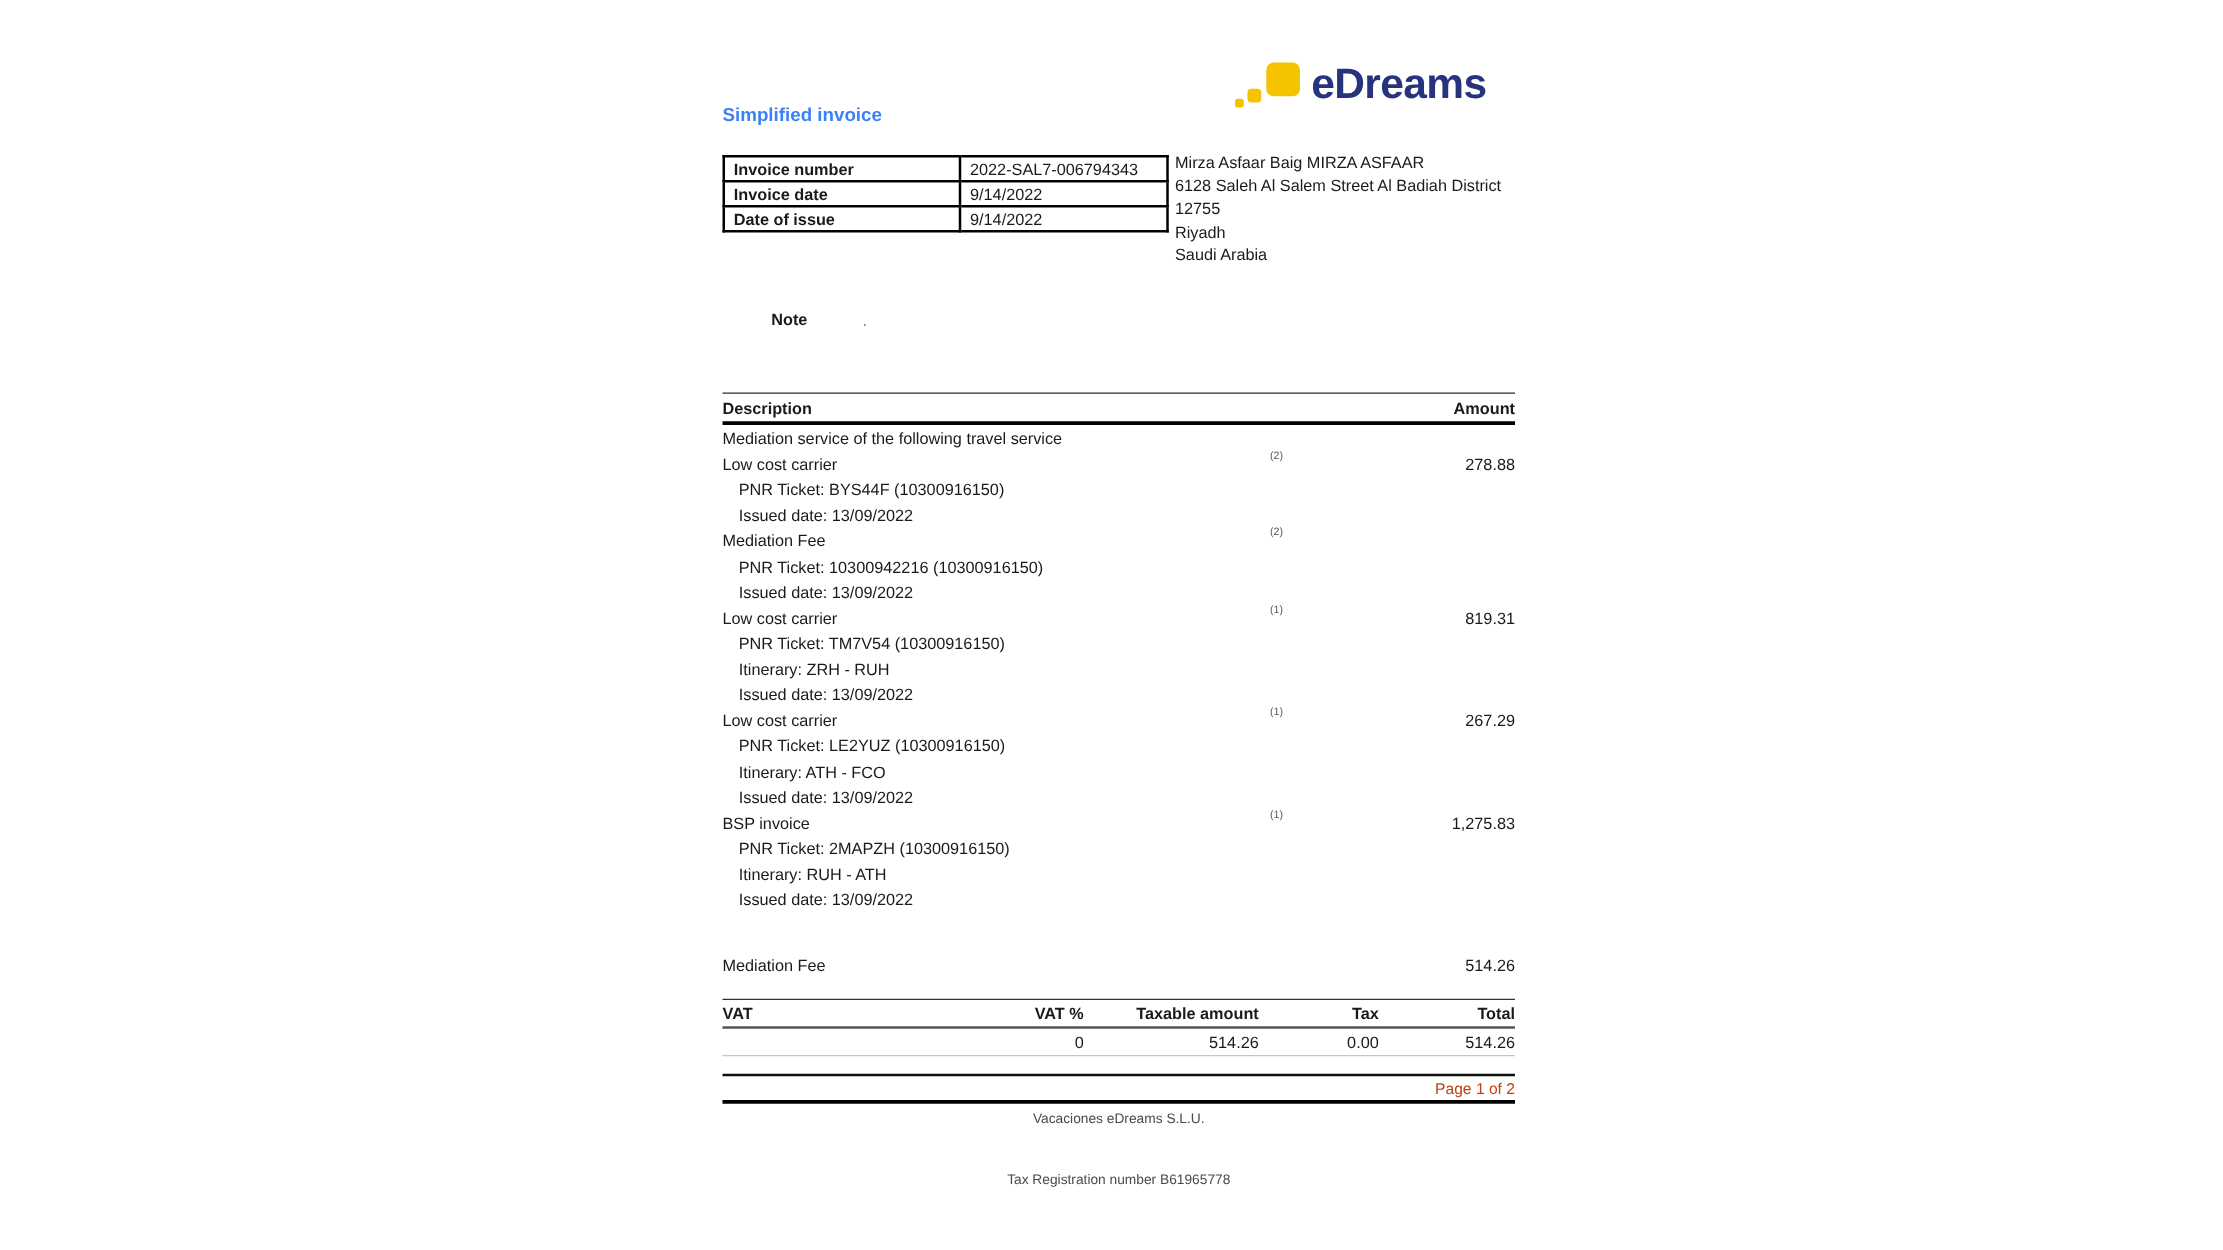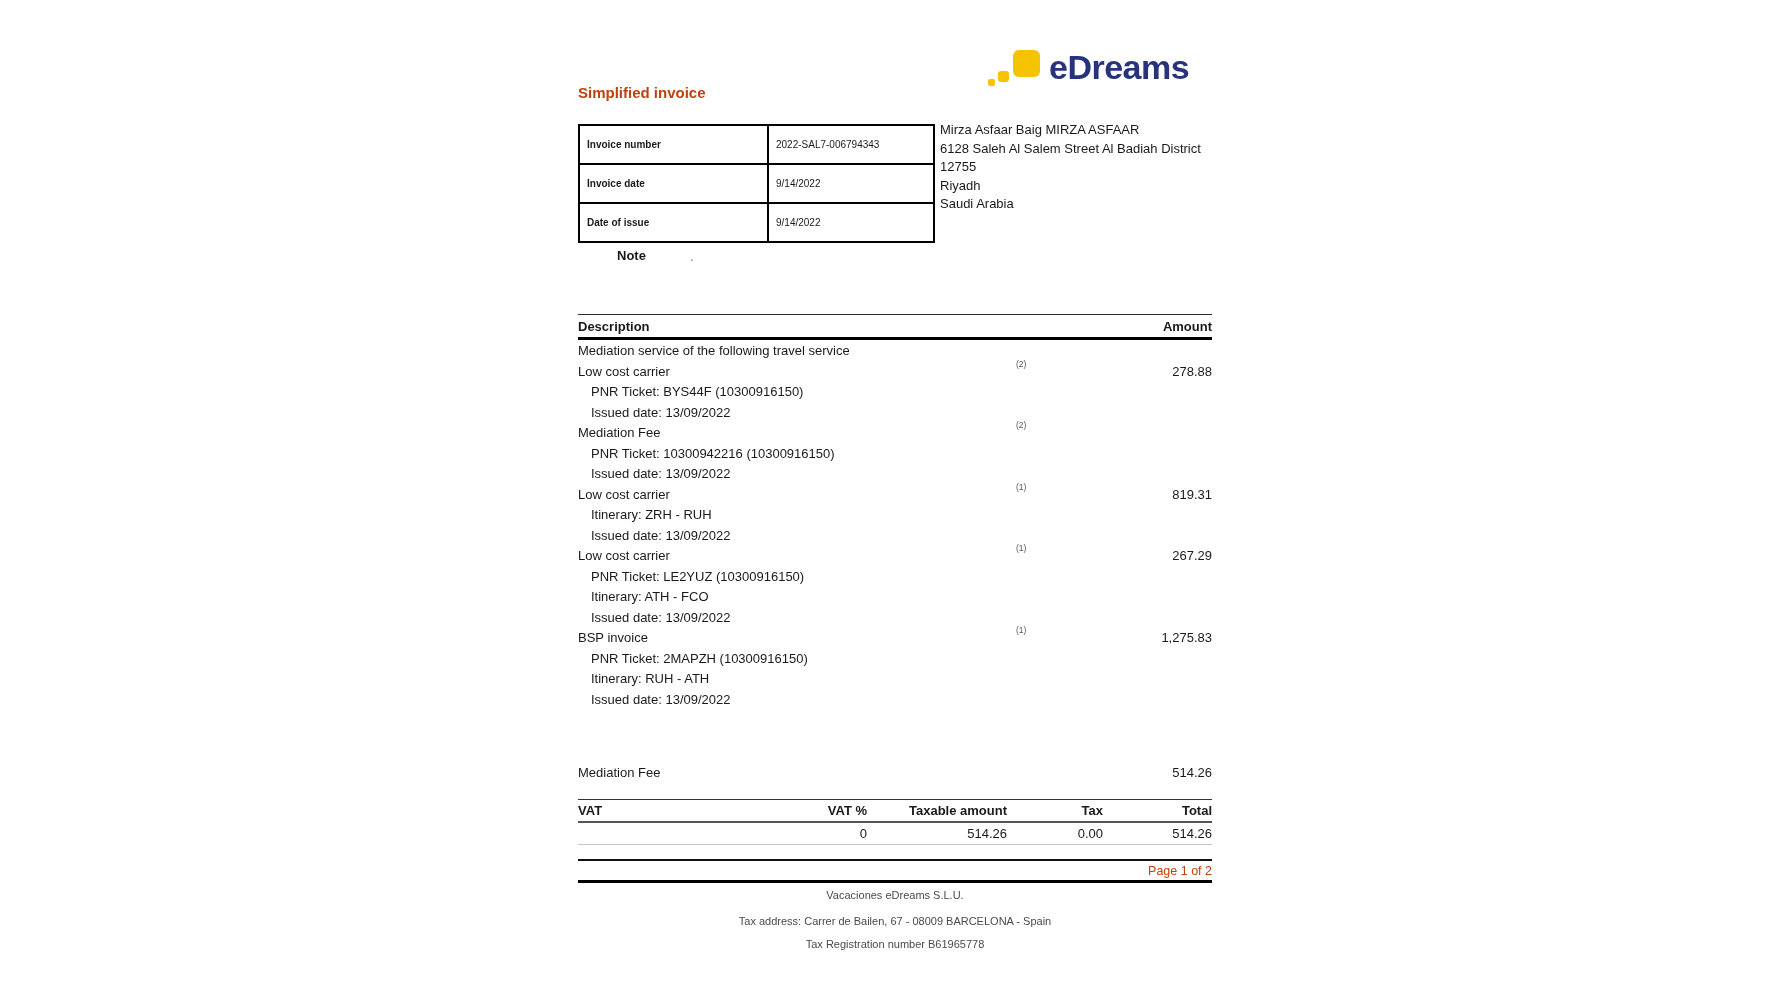--- a/index.html
+++ b/index.html
@@ -3,33 +3,33 @@
 <meta charset="utf-8">
 <style>
   * { margin:0; padding:0; box-sizing:border-box; }
   html,body { background:#ffffff; }
   .canvas {
     position:relative; width:1778px; height:1000px; background:#ffffff;
     font-family:"Liberation Sans", sans-serif; color:#1a1a1a; overflow:hidden;
   }
 
   
-  .doc-title { position:absolute; left:578px; top:84px; font-size:15px; font-weight:bold; color:#c2410c; }
+  .doc-title { position:absolute; left:578px; top:84px; font-size:15px; font-weight:bold; color:#3b82f6; }
 
   
   .logo { position:absolute; left:988px; top:50px; display:flex; align-items:flex-end; }
   .sq { background:#f6c300; display:inline-block; }
   .sq1 { width:7px; height:7px; border-radius:2px; margin-bottom:0; }
   .sq2 { width:11px; height:11px; border-radius:3px; margin-left:3px; margin-bottom:4px; }
   .sq3 { width:27px; height:27px; border-radius:6px; margin-left:4px; margin-bottom:9px; }
   .logo-text { font-size:34px; font-weight:bold; color:#28337e; letter-spacing:-0.5px; margin-left:9px; line-height:1.05; }
 
   
   .info-table { position:absolute; left:578px; top:124px; border-collapse:collapse; }
-  .info-table td { border:2px solid #000; font-size:10px; height:20px; padding:13px 7px; vertical-align:middle; }
+  .info-table td { border:2px solid #000; font-size:13px; height:20px; padding:1px 7px; vertical-align:middle; }
   .info-table td.lbl { width:189px; font-weight:bold; }
   .info-table td.val { width:166px; }
 
   
   .recipient { position:absolute; left:940px; top:121px; font-size:13px; line-height:18.5px; color:#1a1a1a; }
 
   
   .note { position:absolute; left:578px; top:248px; width:634px; font-size:13px; }
   .note .note-label { font-weight:bold;padding-left:39px; }
   .note .note-value { position:absolute; left:112px; top:1px; color:#777; }
@@ -147,20 +147,21 @@
       <span class="amt"></span>
     </div>
     <div class="line detail">PNR Ticket: 10300942216 (10300916150)</div>
     <div class="line detail">Issued date: 13/09/2022</div>
 
     <div class="line">
       <span>Low cost carrier</span>
       <span class="ref">(1)</span>
       <span class="amt">819.31</span>
     </div>
+    <div class="line detail">PNR Ticket: TM7V54 (10300916150)</div>
     <div class="line detail">Itinerary: ZRH - RUH</div>
     <div class="line detail">Issued date: 13/09/2022</div>
 
     <div class="line">
       <span>Low cost carrier</span>
       <span class="ref">(1)</span>
       <span class="amt">267.29</span>
     </div>
     <div class="line detail">PNR Ticket: LE2YUZ (10300916150)</div>
     <div class="line detail">Itinerary: ATH - FCO</div>
@@ -201,16 +202,15 @@
     <div class="rule-light"></div>
   </div>
 
   <div class="page-band">
     <div class="rule-a"></div>
     <div class="ptext">Page 1 of 2</div>
     <div class="rule-b"></div>
   </div>
 
   <div class="footer-line f1">Vacaciones eDreams S.L.U.</div>
-  <div class="footer-line f2">Tax address: Carrer de Bailen, 67 - 08009 BARCELONA - Spain</div>
   <div class="footer-line f3">Tax Registration number B61965778</div>
 
 </div>
 
 </body></html>

